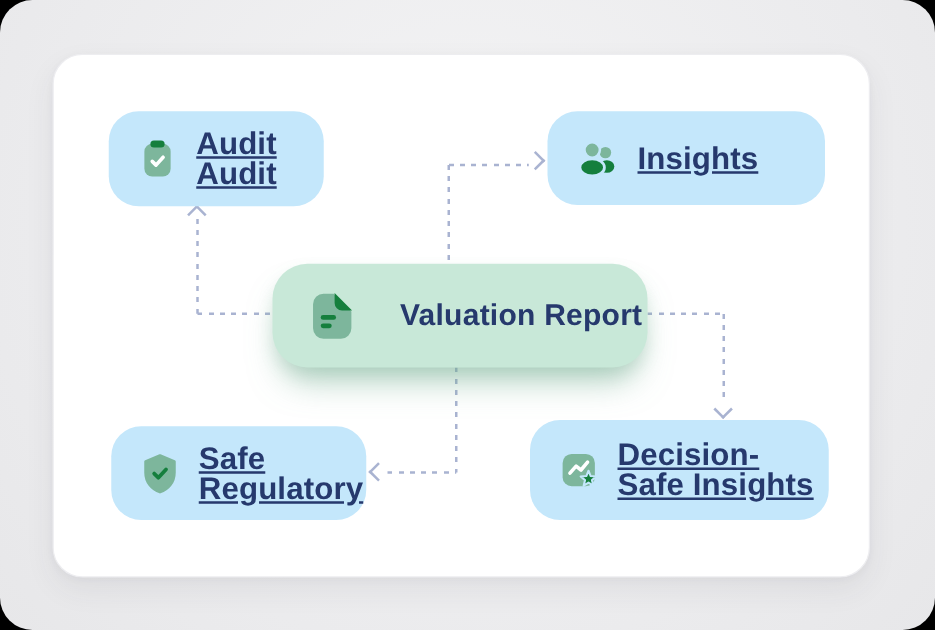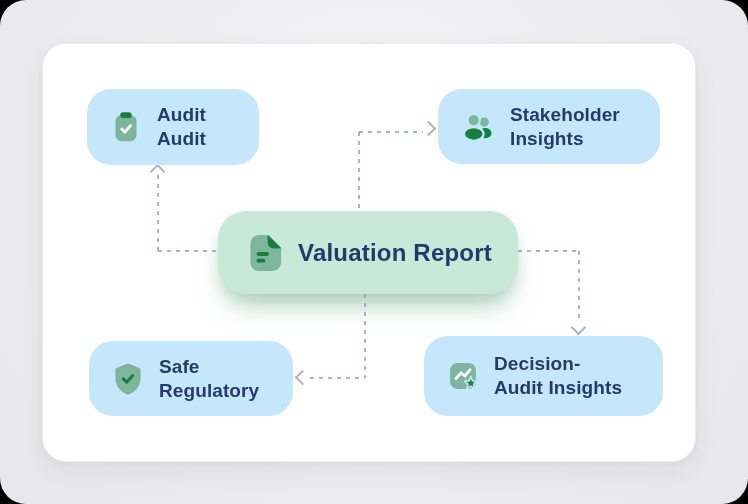--- a/index.html
+++ b/index.html
@@ -30,26 +30,27 @@
     border-radius:24px;
     box-shadow:0 10px 24px rgba(50,60,75,.07),0 2px 6px rgba(50,60,75,.04);
   }
   
   .node{
     position:absolute;display:flex;align-items:center;
     border-radius:24px;box-sizing:border-box;
   }
   .node.blue{background:var(--node-blue);padding-left:21px;gap:13px;}
   .node.mint{
-    background:var(--node-mint);border-radius:28px;padding-left:24px;gap:10px;
+    background:var(--node-mint);border-radius:28px;padding-left:24px;gap:32px;
     box-shadow:0 18px 26px -8px rgba(110,170,140,.55),0 6px 12px rgba(120,180,150,.18);
   }
   .node-label{
-    color:var(--text-navy);font-weight:700;font-size:19px;line-height:24px;
+    color:var(--text-navy);font-weight:700;font-size:25px;line-height:24px;
     letter-spacing:.1px;
+    text-decoration:underline;
   }
   .node-label span{display:block;}
   .center-label{
     color:var(--text-navy);font-weight:700;font-size:24px;letter-spacing:.2px;
   }
   .icon{display:flex;align-items:center;justify-content:center;flex:0 0 auto;}
   
   .conn{position:absolute;}
   .conn.h{height:2px;background:repeating-linear-gradient(90deg,var(--connector) 0 4px,transparent 4px 9px);}
   .conn.v{width:2px;background:repeating-linear-gradient(180deg,var(--connector) 0 4px,transparent 4px 9px);}
@@ -98,21 +99,20 @@
     <div class="node blue" style="left:395px;top:45px;width:222px;height:75px">
       <span class="icon">
         <svg width="38" height="38" viewBox="0 0 24 24">
           <circle cx="16" cy="8.9" r="2.9" fill="var(--icon-sage)"></circle>
           <ellipse cx="16.7" cy="15.9" rx="3.8" ry="3.2" fill="var(--icon-green-dark)"></ellipse>
           <circle cx="9.3" cy="7.6" r="3.9" fill="var(--icon-sage)" stroke="var(--node-blue)" stroke-width="1.3"></circle>
           <ellipse cx="9.3" cy="16.4" rx="6.2" ry="4.3" fill="var(--icon-green-dark)" stroke="var(--node-blue)" stroke-width="1.4"></ellipse>
         </svg>
       </span>
       <span class="node-label">
-        <span>Stakeholder</span>
         <span>Insights</span>
       </span>
     </div>
 
     <div class="node mint" style="left:175px;top:167px;width:300px;height:83px">
       <span class="icon">
         <svg width="46" height="46" viewBox="0 0 24 24">
           <path d="M8.8 2.6 H13 L20.4 10 V17 A4.4 4.4 0 0 1 16 21.4 H8.8 A4.4 4.4 0 0 1 4.4 17 V7 A4.4 4.4 0 0 1 8.8 2.6 Z" fill="var(--icon-sage)"></path>
           <path d="M13.4 2.3 L20.7 9.6 H16.5 A3.1 3.1 0 0 1 13.4 6.5 Z" fill="var(--icon-green-dark)"></path>
           <rect x="7.6" y="11.5" width="6.4" height="2" rx="1" fill="var(--icon-green-dark)"></rect>
@@ -138,18 +138,18 @@
     <div class="node blue" style="left:381px;top:292px;width:239px;height:80px">
       <span class="icon">
         <svg width="36" height="36" viewBox="0 0 24 24">
           <rect x="3.4" y="3.4" width="17.2" height="17.2" rx="4.8" fill="var(--icon-sage)"></rect>
           <path d="M7.3 13.7 L10.6 9.9 L13.2 12 L16.7 7.8" fill="none" stroke="#ffffff" stroke-width="1.9" stroke-linecap="round" stroke-linejoin="round"></path>
           <polygon points="17.2,12.4 18.35,15.22 21.38,15.44 19.05,17.4 19.79,20.36 17.2,18.75 14.61,20.36 15.35,17.4 13.02,15.44 16.05,15.22" fill="var(--icon-green-dark)" stroke="var(--node-blue)" stroke-width="1.1" stroke-linejoin="round"></polygon>
         </svg>
       </span>
       <span class="node-label">
         <span>Decision-</span>
-        <span>Audit Insights</span>
+        <span>Safe Insights</span>
       </span>
     </div>
 
   </div>
 </div>
 
 </body></html>

